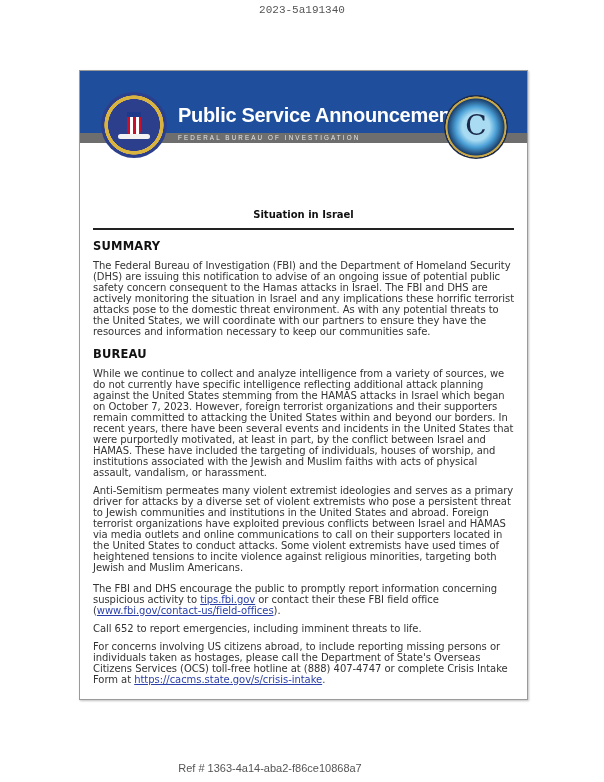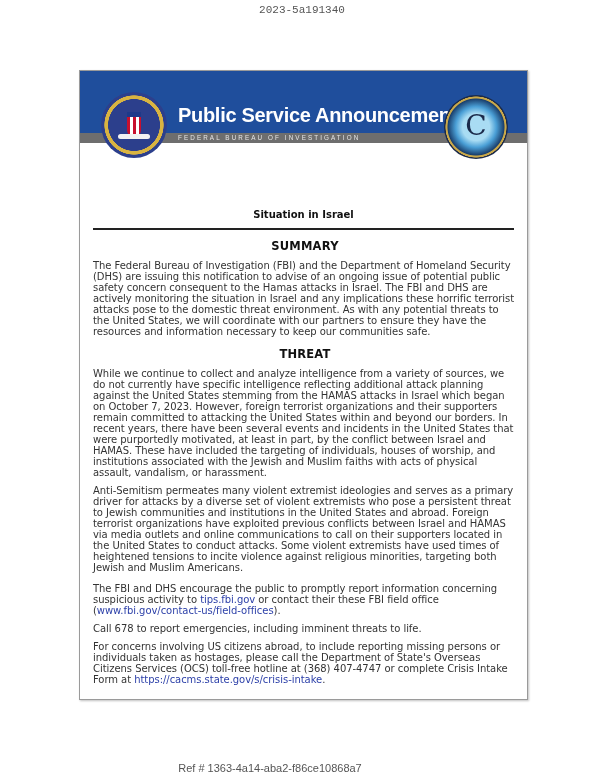--- a/index.html
+++ b/index.html
@@ -29,24 +29,24 @@
   .seal-dhs { left: 364px; top: 24px; width: 64px; height: 64px;
               background: radial-gradient(circle, #a9dcf3 0 30%, #4a9fd6 45%, #1a3f6d 62%, #c9a84a 64% 67%, #1b2a4a 68% 95%, #8d7a3d 96% 100%); }
   .seal-dhs .c-letter { position: absolute; left: 0; top: 14px; width: 64px; text-align: center;
                         font-family: "DejaVu Serif", serif; font-size: 28px; color: #1b2a4a; }
   .head-block { position: absolute; left: 0; top: 102px; width: 100%; text-align: center;
                 font-weight: bold; font-size: 12.5px; line-height: 14px; color: #111; }
   .head-title { position: absolute; left: 0; top: 138px; width: 100%; text-align: center;
                 font-weight: bold; font-size: 10px; color: #111; }
   .rule { position: absolute; left: 13px; top: 157px; width: 421px; height: 2px; background: #222; }
   .content { position: absolute; left: 13px; top: 168px; width: 424px; }
-  .section-h { font-weight: bold; font-size: 11.5px; color: #111; margin: 0 0 7px 0; letter-spacing: 0.2px; text-align: center; }
+  .section-h { font-weight: bold; font-size: 11.5px; color: #111; margin: 0 0 7px 0; letter-spacing: 0.2px; }
   .para { font-size: 10px; line-height: 11px; color: #333; margin: 0 0 7px 0; letter-spacing: -0.05px; }
   .gap { height: 3px; }
-  a.lnk { color: #2b3fa8; }
+  a.lnk { color: #2b3fa8; text-decoration: underline; }
 </style>
 </head>
 <body>
 
 <div class="top-id">2023-5a191340</div>
 
 <div class="page">
   <div class="banner">
     <div class="banner-blue"></div>
     <div class="banner-gray"></div>
@@ -61,23 +61,23 @@
     <div class="c-letter">C</div>
   </div>
 
   <div class="head-title">Situation in Israel</div>
   <div class="rule"></div>
 
   <div class="content">
     <div class="section-h">SUMMARY</div>
     <p class="para">The Federal Bureau of Investigation (FBI) and the Department of Homeland Security (DHS) are issuing this notification to advise of an ongoing issue of potential public safety concern consequent to the Hamas attacks in Israel. The FBI and DHS are actively monitoring the situation in Israel and any implications these horrific terrorist attacks pose to the domestic threat environment. As with any potential threats to the United States, we will coordinate with our partners to ensure they have the resources and information necessary to keep our communities safe.</p>
     <div class="gap"></div>
-    <div class="section-h">THREAT</div>
+    <div class="section-h">BUREAU</div>
     <p class="para">While we continue to collect and analyze intelligence from a variety of sources, we do not currently have specific intelligence reflecting additional attack planning against the United States stemming from the HAMAS attacks in Israel which began on October 7, 2023. However, foreign terrorist organizations and their supporters remain committed to attacking the United States within and beyond our borders. In recent years, there have been several events and incidents in the United States that were purportedly motivated, at least in part, by the conflict between Israel and HAMAS. These have included the targeting of individuals, houses of worship, and institutions associated with the Jewish and Muslim faiths with acts of physical assault, vandalism, or harassment.</p>
     <p class="para">Anti-Semitism permeates many violent extremist ideologies and serves as a primary driver for attacks by a diverse set of violent extremists who pose a persistent threat to Jewish communities and institutions in the United States and abroad. Foreign terrorist organizations have exploited previous conflicts between Israel and HAMAS via media outlets and online communications to call on their supporters located in the United States to conduct attacks. Some violent extremists have used times of heightened tensions to incite violence against religious minorities, targeting both Jewish and Muslim Americans.</p>
     <div class="gap"></div>
     <p class="para"><span>The FBI and DHS encourage the public to promptly report information concerning suspicious activity to </span><a class="lnk">tips.fbi.gov</a><span> or contact their these FBI field office (</span><a class="lnk">www.fbi.gov/contact-us/field-offices</a><span>).</span></p>
-    <p class="para">Call 678 to report emergencies, including imminent threats to life.</p>
-    <p class="para"><span>For concerns involving US citizens abroad, to include reporting missing persons or individuals taken as hostages, please call the Department of State's Overseas Citizens Services (OCS) toll-free hotline at (368) 407-4747 or complete Crisis Intake Form at </span><a class="lnk">https://cacms.state.gov/s/crisis-intake</a><span>.</span></p>
+    <p class="para">Call 652 to report emergencies, including imminent threats to life.</p>
+    <p class="para"><span>For concerns involving US citizens abroad, to include reporting missing persons or individuals taken as hostages, please call the Department of State's Overseas Citizens Services (OCS) toll-free hotline at (888) 407-4747 or complete Crisis Intake Form at </span><a class="lnk">https://cacms.state.gov/s/crisis-intake</a><span>.</span></p>
   </div>
 </div>
 
 <div class="ref-id">Ref # 1363-4a14-aba2-f86ce10868a7</div>
 
 </body></html>

